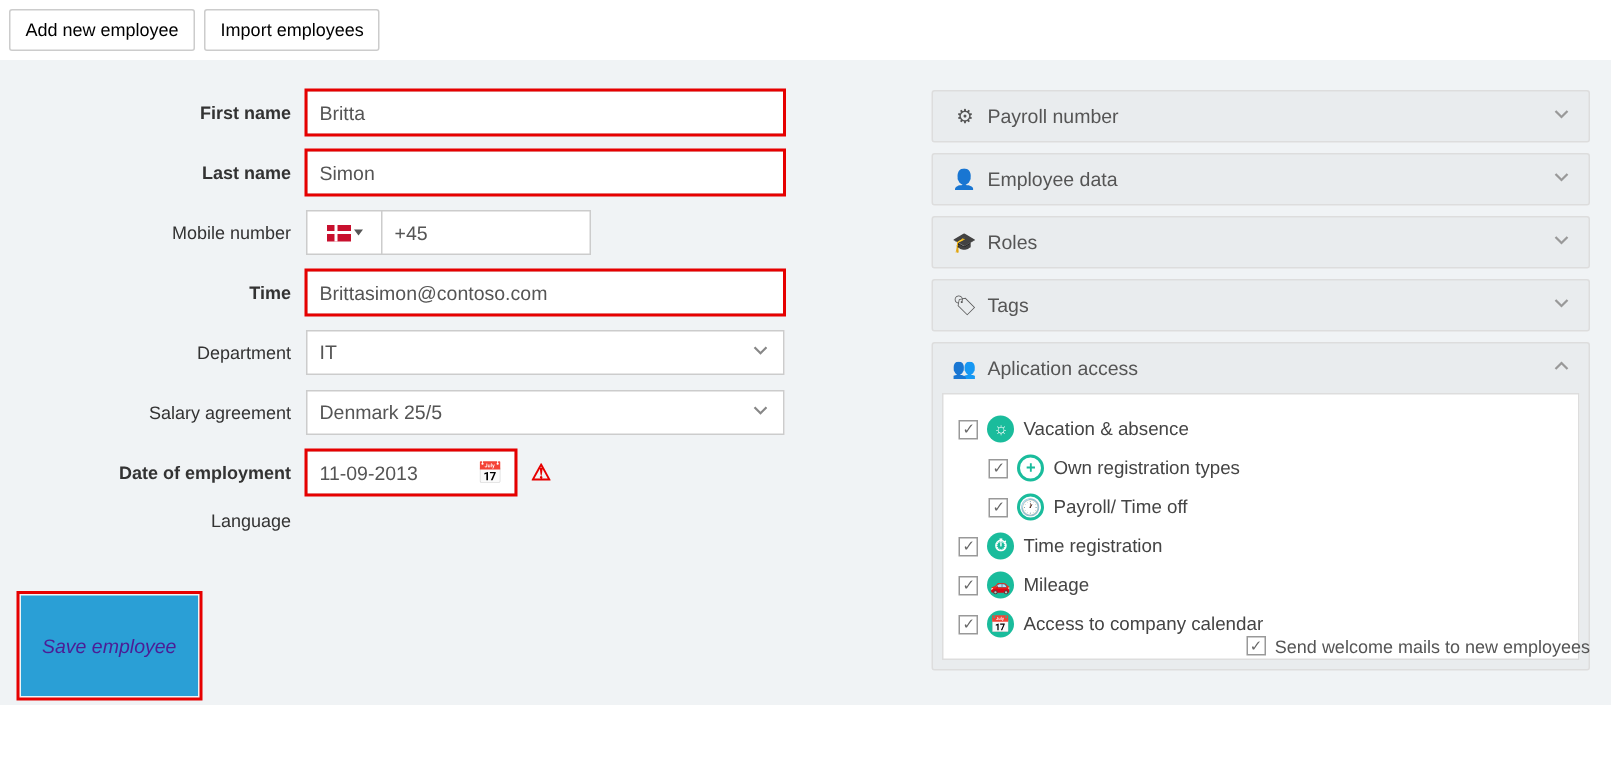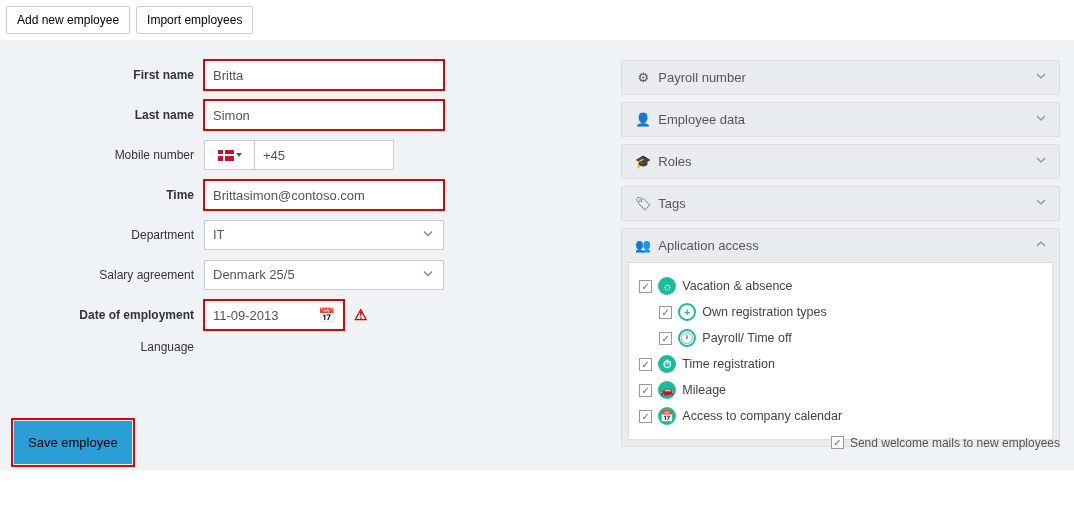--- a/index.html
+++ b/index.html
@@ -7,21 +7,21 @@
     .top-buttons { padding: 6px; display: flex; gap: 6px; }
     .btn-outline { border: 1px solid #ccc; background: #fff; padding: 6px 10px; font-size: 12px; cursor: pointer; border-radius: 2px; }
     .main-area { background: #f0f3f5; padding: 20px 14px 8px 14px; display: flex; gap: 32px; min-height: 430px; position: relative; }
     .left-col { flex: 0 0 55%; }
     .right-col { flex: 1; }
     .form-row { display: flex; align-items: center; margin-bottom: 10px; }
     .form-label { width: 190px; text-align: right; padding-right: 10px; font-size: 12px; color: #333; }
     .form-label.bold { font-weight: bold; }
     .form-control-wrap { position: relative; display: flex; align-items: center; }
     .form-control { height: 30px; border: 1px solid #ccc; background: #fff; padding: 0 8px; font-size: 13px; color: #555; }
-    .form-control.w290 { width: 240px; }
+    .form-control.w290 { width: 319px; }
     .form-control.w160 { width: 140px; }
     .form-control.highlight { outline: 2px solid #e60000; outline-offset: -1px; }
     .phone-wrap { display: flex; }
     .flag-box { width: 50px; height: 30px; border: 1px solid #ccc; border-right: none; background: #fff; display: flex; align-items: center; justify-content: center; gap: 2px; }
     .flag-dk { width: 16px; height: 11px; background: #c8102e; position: relative; }
     .flag-dk::before { content: ""; position: absolute; background: #fff; left: 5px; top: 0; width: 2px; height: 100%; }
     .flag-dk::after { content: ""; position: absolute; background: #fff; left: 0; top: 4px; width: 100%; height: 2px; }
     .caret-down { width: 0; height: 0; border-left: 3px solid transparent; border-right: 3px solid transparent; border-top: 4px solid #555; }
     .select-wrap { position: relative; }
     .select-chevron { position: absolute; right: 10px; top: 50%; transform: translateY(-50%); pointer-events: none; color: #888; }
@@ -35,21 +35,21 @@
     .panel-chevron { color: #999; }
     .panel-body { background: #fff; border: 1px solid #ddd; margin: 0 6px 6px 6px; padding: 10px; }
     .tree-item { display: flex; align-items: center; gap: 6px; padding: 4px 0; font-size: 12.5px; color: #444; }
     .tree-item.indent1 { padding-left: 20px; }
     .tree-checkbox { width: 13px; height: 13px; border: 1px solid #999; display: inline-flex; align-items: center; justify-content: center; font-size: 10px; color: #666; cursor: pointer; background:#fff; }
     .tree-checkbox.checked::after { content: "✓"; }
     .circ-icon { width: 18px; height: 18px; border-radius: 50%; display: inline-flex; align-items: center; justify-content: center; color: #fff; font-size: 11px; font-weight: bold; }
     .circ-green { background: #1abc9c; }
     .circ-green-outline { background: #fff; border: 2px solid #1abc9c; color: #1abc9c; }
     .footer-bar { position: absolute; bottom: 6px; left: 14px; right: 14px; display: flex; align-items: center; justify-content: space-between; }
-    .btn-save { background: #2a9fd6; color: #000000; border: none; padding: 14px 14px; font-size: 13px; cursor: pointer; outline: 2px solid #e60000; outline-offset: 1px; }
+    .btn-save { background: #2a9fd6; color: #4c1d95; border: none; padding: 26px 14px; font-size: 13px; cursor: pointer; outline: 2px solid #e60000; outline-offset: 1px; font-style: italic; }
     .welcome-check { display: flex; align-items: center; gap: 6px; font-size: 12px; color: #555; }
     svg.chev { width: 12px; height: 12px; }
   </style>
 </head>
 <body>
 
 <div class="top-buttons">
   <button class="btn-outline">Add new employee</button>
   <button class="btn-outline">Import employees</button>
 </div>

